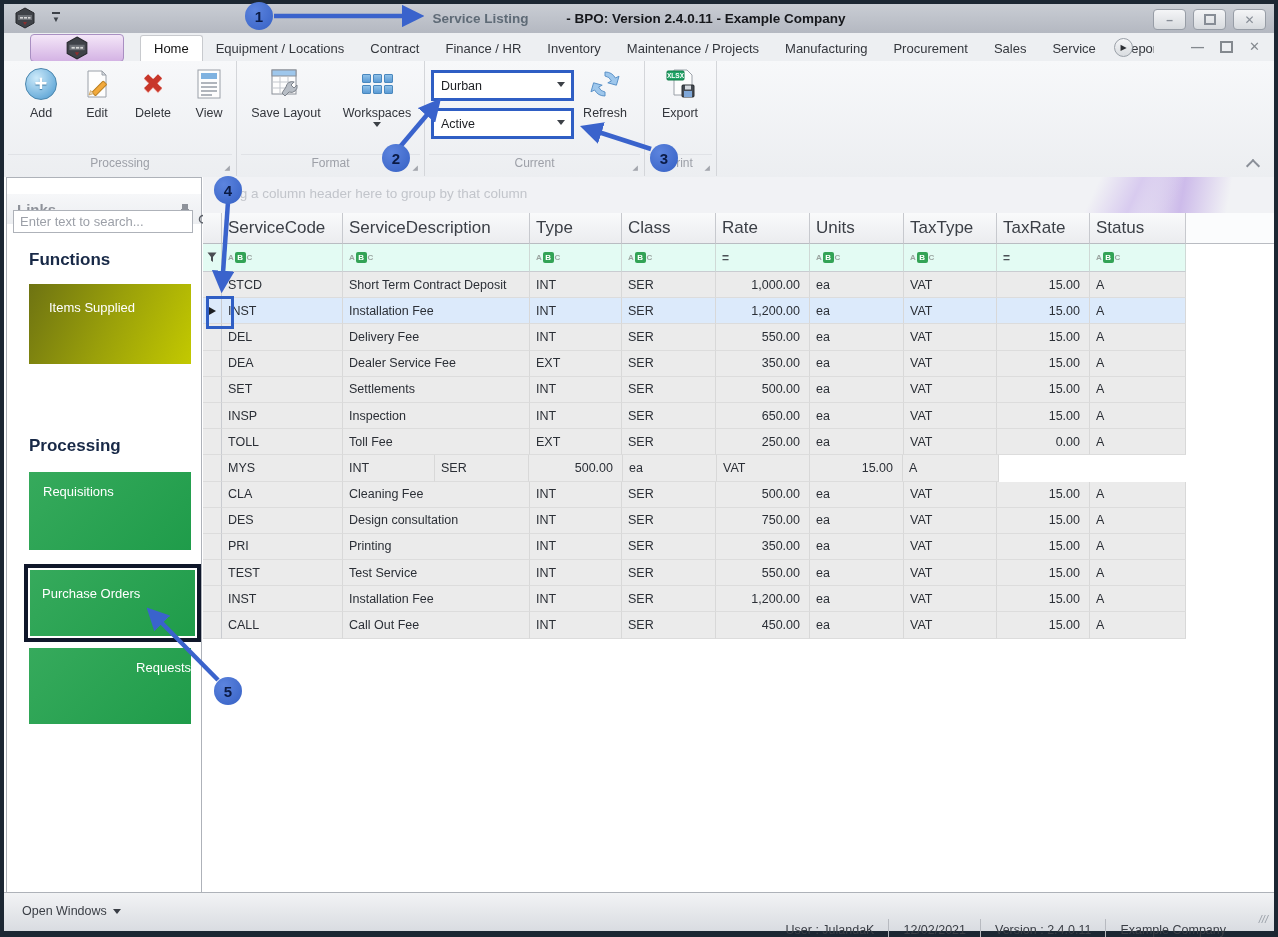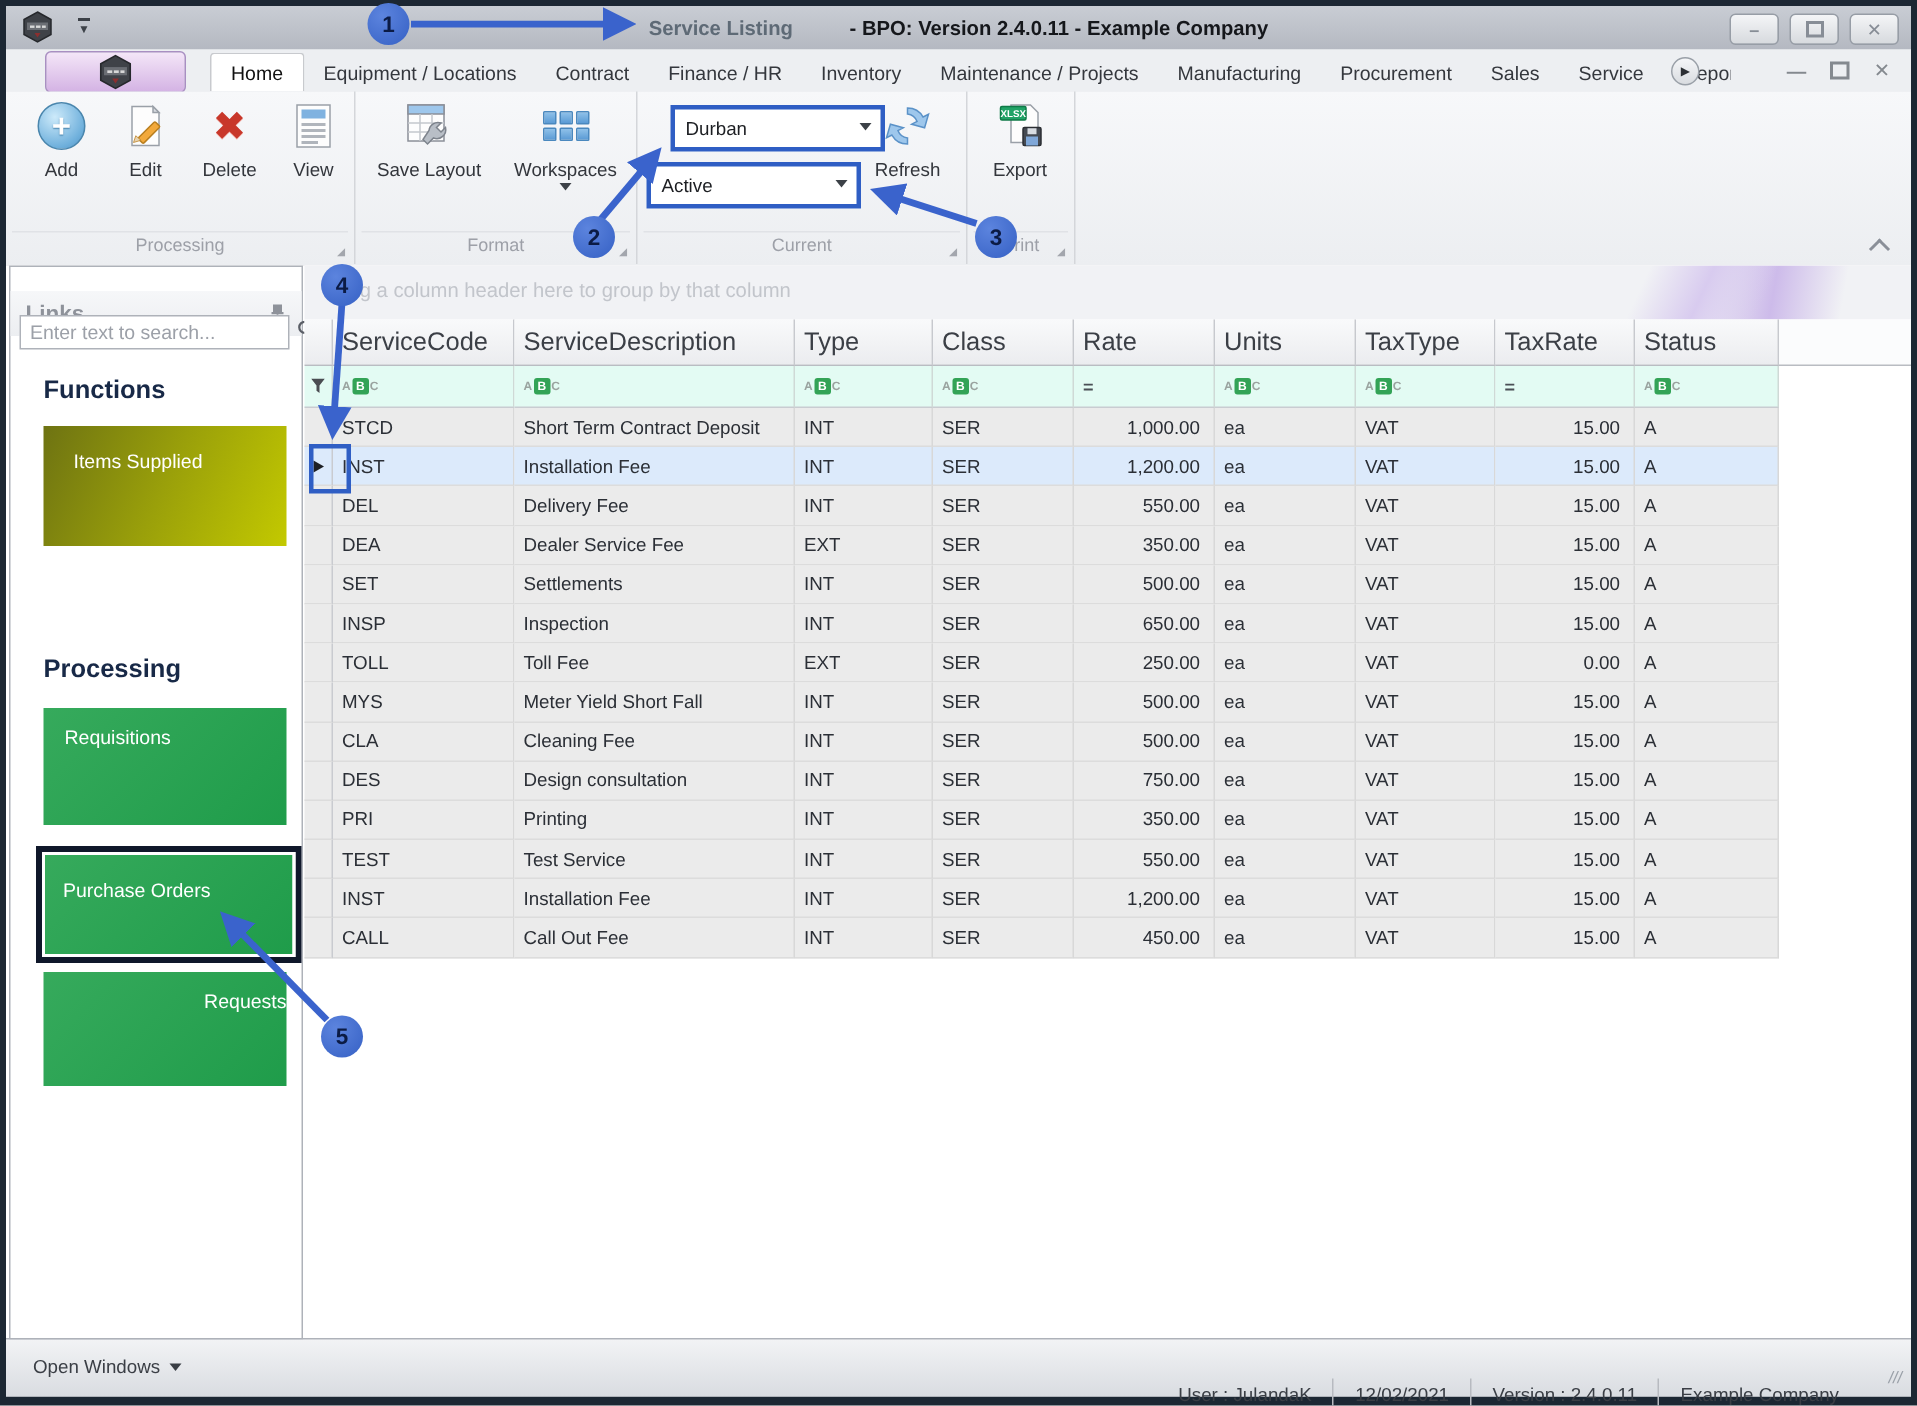--- a/index.html
+++ b/index.html
@@ -234,21 +234,21 @@
               <i></i>
             </span>
           </span>
         <span>Workspaces</span>
         <span style="margin-top:-3px;width:0;height:0;border-left:4px solid transparent;border-right:4px solid transparent;border-top:5px solid #3c4147;"></span>
       </div>
       <div class="rgroup-label"><span>Format</span><span class="launcher">◢</span></div>
     </div>
 
     <div class="rgroup" style="left:421px;width:219px;">
-      <div class="combo ann-border" style="position:absolute;left:6px;top:9px;margin-left:16px;">
+      <div class="combo ann-border" style="position:absolute;left:6px;top:9px;">
         <span>Durban</span>
           <span class="dd"></span>
       </div>
       <div class="combo ann-border" style="position:absolute;left:6px;top:47px;">
         <span>Active</span>
           <span class="dd"></span>
       </div>
       <div class="rbtn" style="left:148px;width:64px;">
         <span class="ric">
           <svg width="34" height="34" viewBox="0 0 34 34">
@@ -494,21 +494,20 @@
     <div class="gc w5">ea</div>
     <div class="gc w6">VAT</div>
     <div class="gc w7 num">0.00</div>
     <div class="gc w8">A</div>
     <div class="gc filler"></div>
   </div>
 
   <div class="g-row">
     <div class="gc w-ind ind-cell"></div>
     <div class="gc w0">MYS</div>
-    <div class="gc w1">Meter Yield Short Fall</div>
     <div class="gc w2">INT</div>
     <div class="gc w3">SER</div>
     <div class="gc w4 num">500.00</div>
     <div class="gc w5">ea</div>
     <div class="gc w6">VAT</div>
     <div class="gc w7 num">15.00</div>
     <div class="gc w8">A</div>
     <div class="gc filler"></div>
   </div>
 

